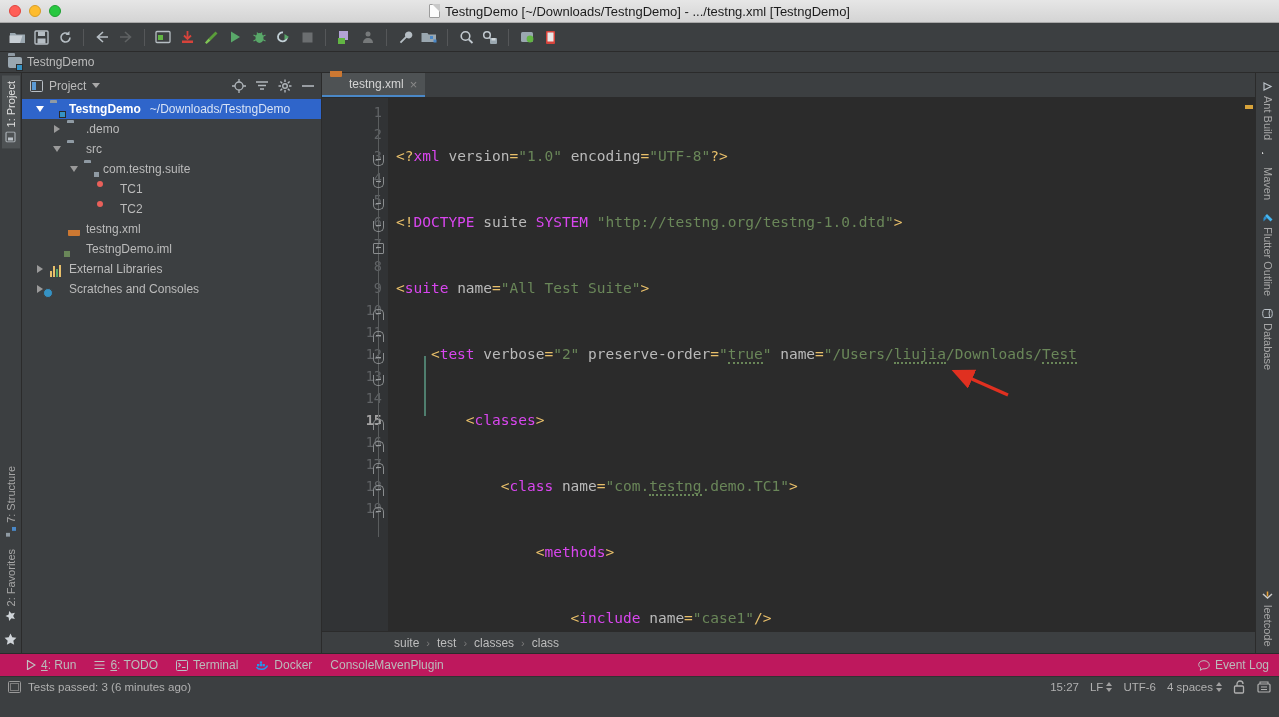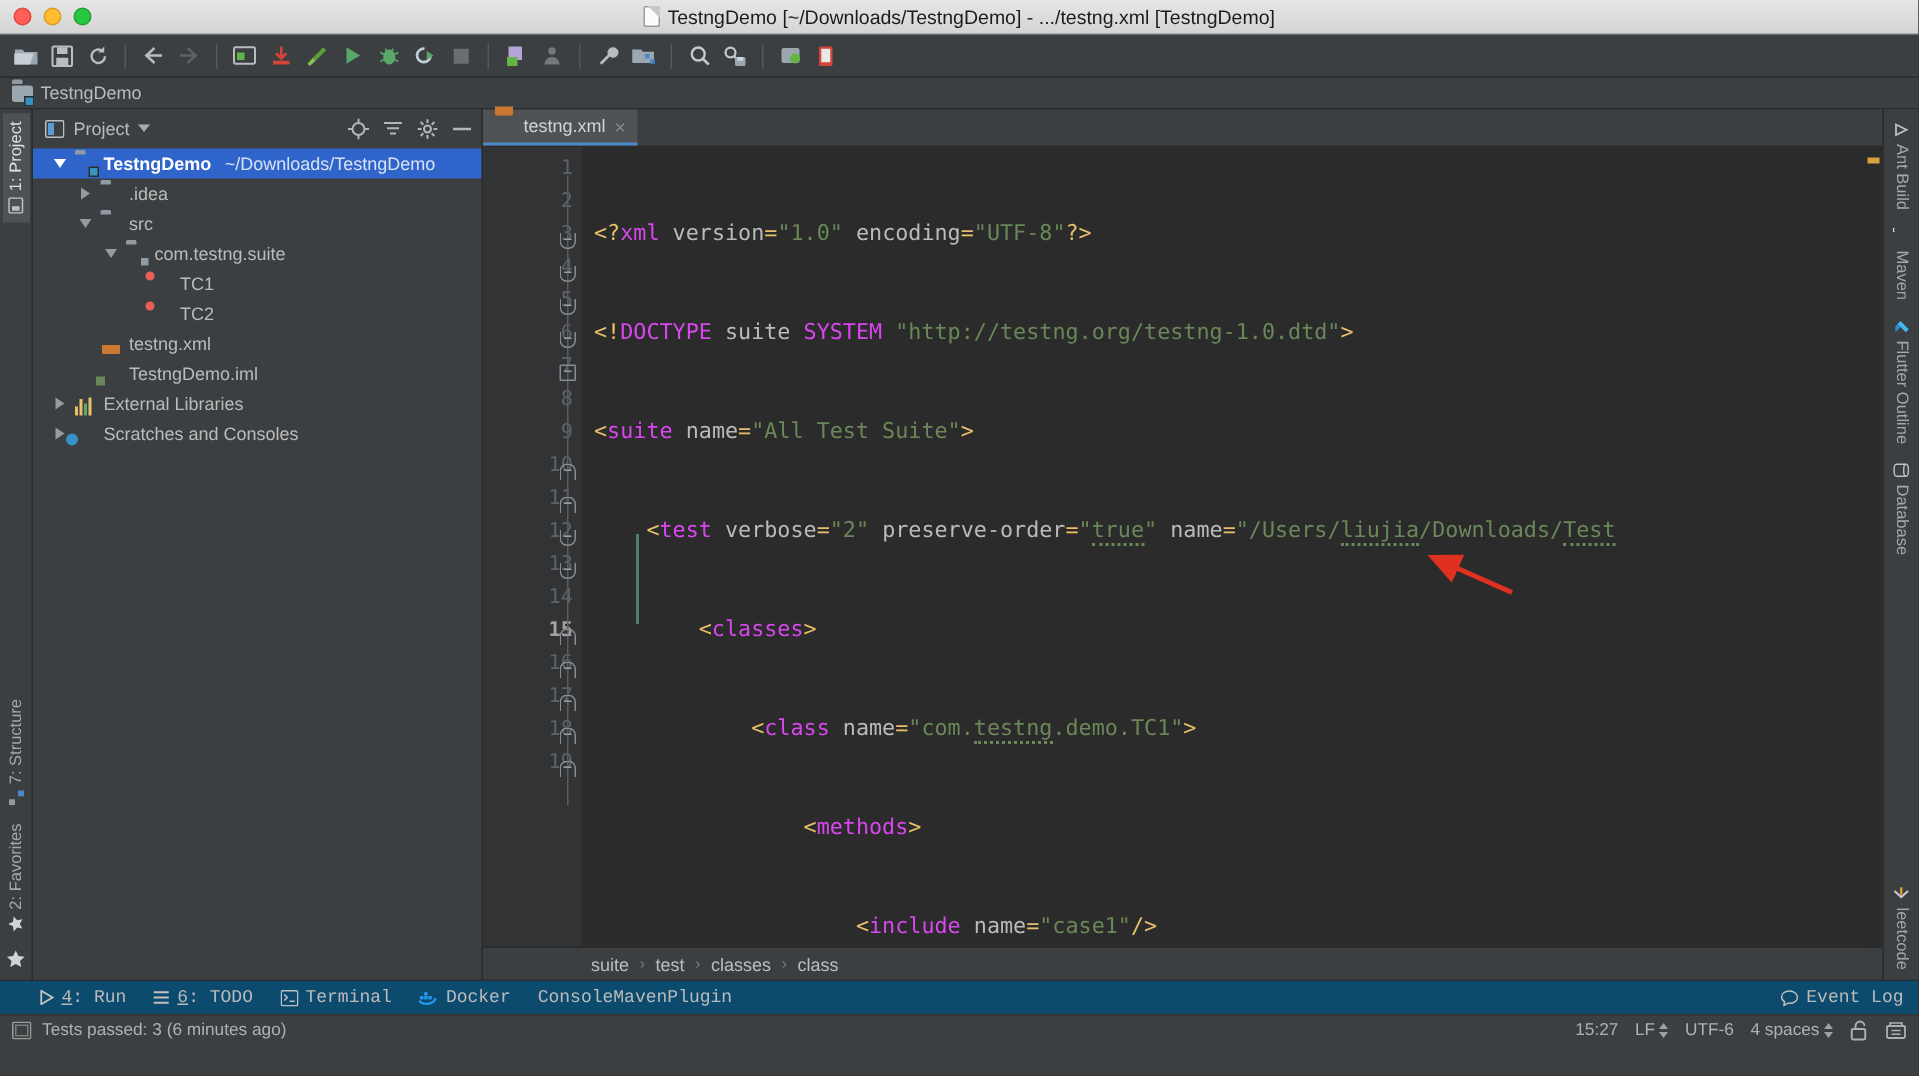--- a/index.html
+++ b/index.html
@@ -248,23 +248,23 @@
   
   #crumbs {
     height: 22px; background: #3c3f41; border-top: 1px solid #2b2b2b;
     display: flex; align-items: center; padding-left: 72px; gap: 7px;
     font-size: 12px; color: #bdbdbd;
   }
   .crumb-sep { color: #7a7a7a; font-size: 11px; }
 
   
   #bottombar {
-    height: 23px; background: #0c4a6e; border-top: 1px solid #2b2b2b;
+    height: 23px; background: #be185d; border-top: 1px solid #2b2b2b;
     display: flex; align-items: center; padding-left: 26px; gap: 18px;
-    font-size: 12px; color: #bbbbbb; font-family: Liberation Mono, monospace;
+    font-size: 12px; color: #bbbbbb;
   }
   .bbtn { display: flex; align-items: center; gap: 5px; }
   .bbtn u { text-decoration: underline; }
   #eventlog { margin-left: auto; margin-right: 10px; display: flex; align-items: center; gap: 5px; }
 
   
   #statusbar {
     height: 21px; background: #3c3f41; border-top: 1px solid #323232;
     display: flex; align-items: center; padding: 0 8px; gap: 8px;
     font-size: 11.5px; color: #b0b0b0;
@@ -510,21 +510,21 @@
           <span class="ic ic-module"><span class="ic-folder"></span><span class="badge-sq"></span></span>
           <span class="tlabel">TestngDemo</span>
           <span class="tsub">~/Downloads/TestngDemo</span>
         </div>
         <div class="tnode">
           <span style="display:inline-block;width:25px"></span>
           <span class="twist">
             <span class="arrow-r"></span>
           </span>
           <span class="ic"><span class="ic-folder"></span></span>
-          <span class="tlabel">.idea</span>
+          <span class="tlabel">.demo</span>
         </div>
         <div class="tnode">
           <span style="display:inline-block;width:25px"></span>
           <span class="twist">
             <span class="arrow-d"></span>
           </span>
           <span class="ic"><span class="ic-folder" style="background:#7fa8cf"></span></span>
           <span class="tlabel">src</span>
         </div>
         <div class="tnode">

